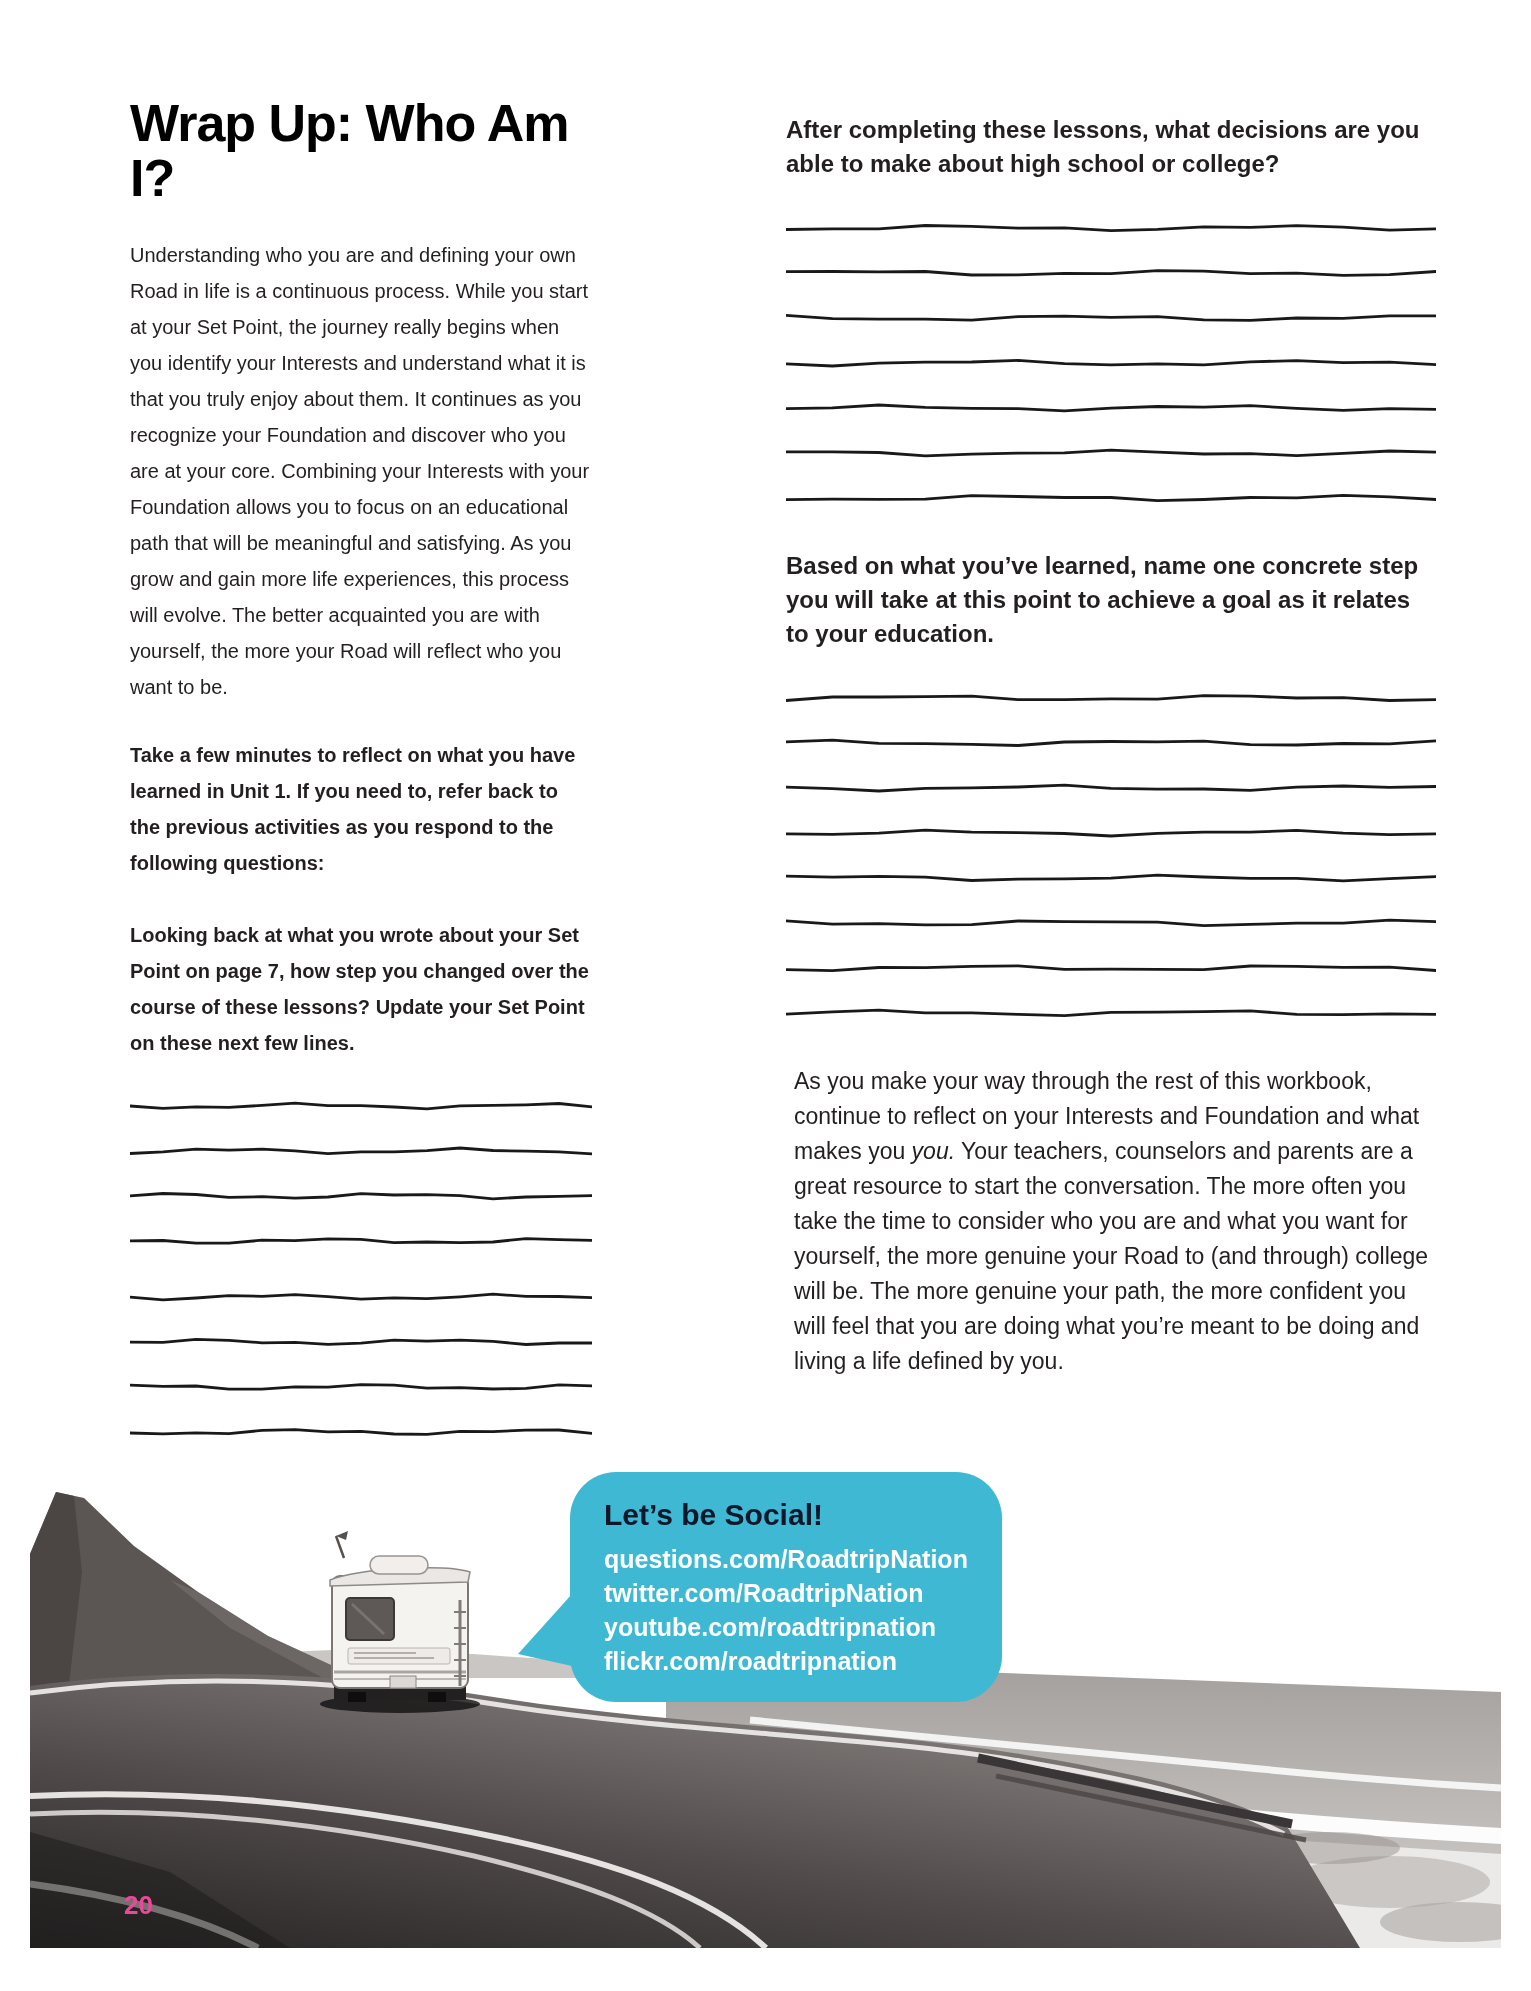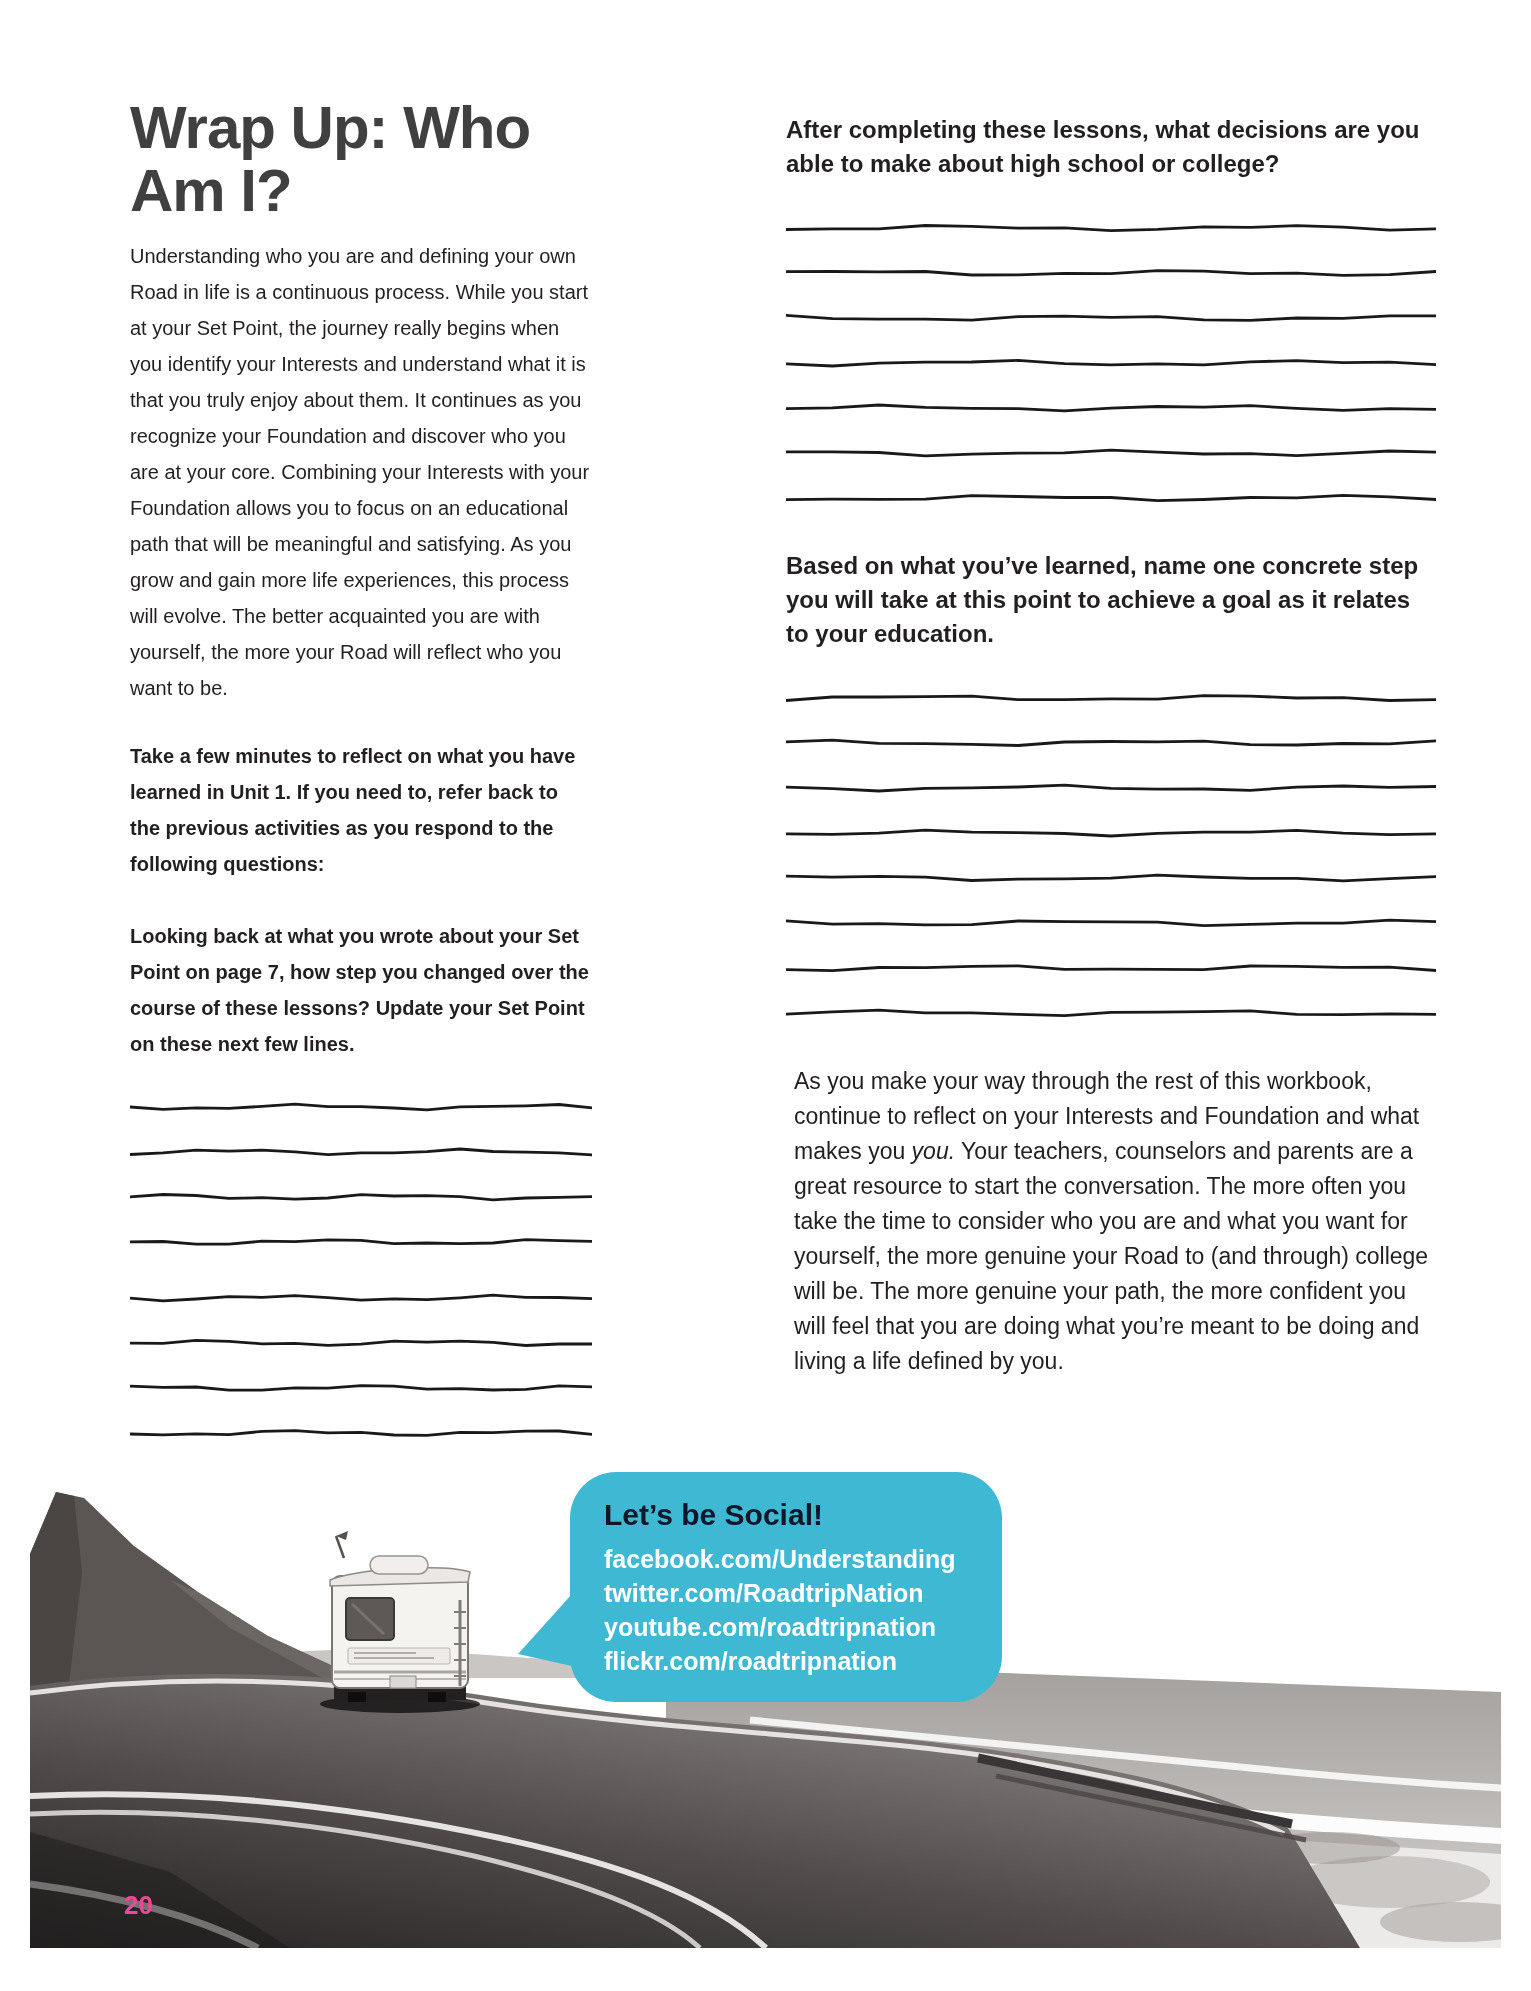--- a/index.html
+++ b/index.html
@@ -5,22 +5,22 @@
   html,body{margin:0;padding:0;background:#e8e8e8;}
   .page{
     position:relative;width:1531px;height:1991px;margin:0 auto;background:#ffffff;
     overflow:hidden;font-family:"Liberation Sans", sans-serif;color:#231F20;
   }
   
   .col-left{position:absolute;left:130px;top:96px;width:462px;}
   .col-right{position:absolute;left:786px;top:113px;width:650px;}
 
   h1.title{
-    margin:0 0 16px 0;font-size:60px;line-height:1.05;font-weight:bold;
-    color:#404040;letter-spacing:-1px;
+    margin:0 0 32px 0;font-size:52px;line-height:1.05;font-weight:bold;
+    color:#000000;letter-spacing:-1px;
   }
   .intro{margin:0 0 32px 0;font-size:20px;line-height:36px;}
   .lead{margin:0 0 36px 0;font-size:20px;line-height:36px;font-weight:bold;}
   .q{margin:0 0 40px 0;font-size:20px;line-height:36px;font-weight:bold;}
   .rq{margin:0 0 42px 0;font-size:24px;line-height:34px;font-weight:bold;padding-right:6px;}
   .outro{margin:30px 0 0 8px;font-size:23px;line-height:35px;}
   .outro em{font-style:italic;}
 
   .lines{display:flex;flex-direction:column;gap:35px;margin:0 0 46px 0;}
   .answer-line{height:10px;}
@@ -273,20 +273,20 @@
         <path d="M424,160 h12 M424,176 h12 M424,192 h12 M424,208 h12 M424,224 h12" stroke="#807b77" stroke-width="2"></path>
       </g>
     </svg>
   </div>
 
   <div class="bubble">
     <svg class="tail" viewBox="0 0 54 76">
       <polygon points="54,2 0,62 54,74" fill="#3FB9D3"></polygon>
     </svg>
     <div class="bubble-title">Let’s be Social!</div>
-    <div class="bubble-link">facebook.com/Understanding</div>
+    <div class="bubble-link">questions.com/RoadtripNation</div>
     <div class="bubble-link">twitter.com/RoadtripNation</div>
     <div class="bubble-link">youtube.com/roadtripnation</div>
     <div class="bubble-link">flickr.com/roadtripnation</div>
   </div>
 
   <div class="page-num">20</div>
 </div>
 
 </body></html>

